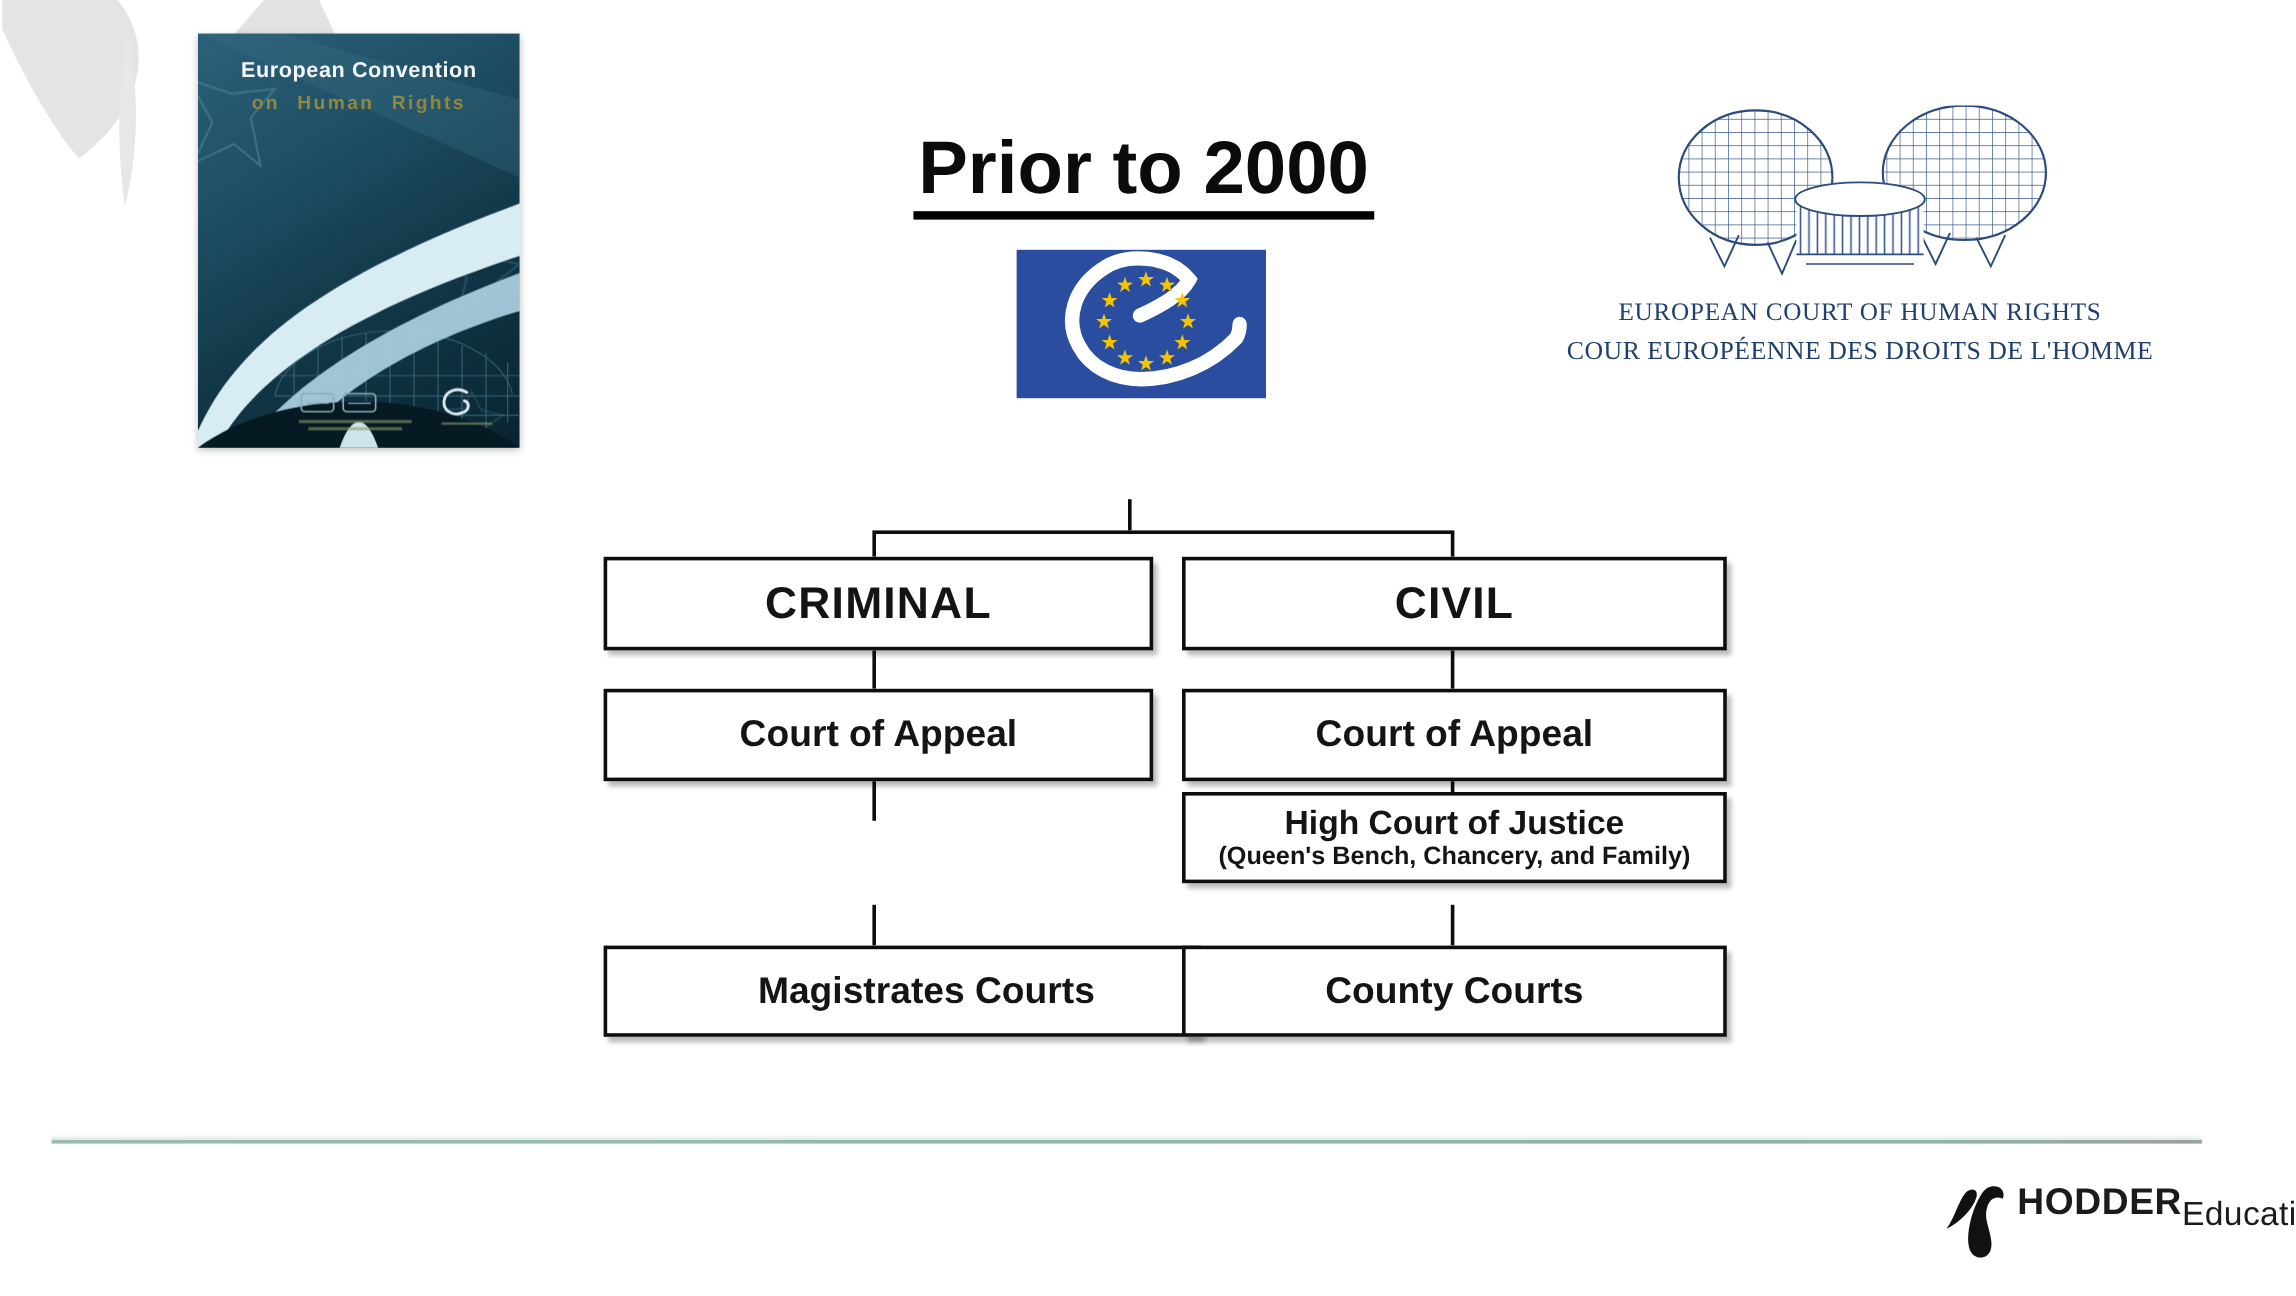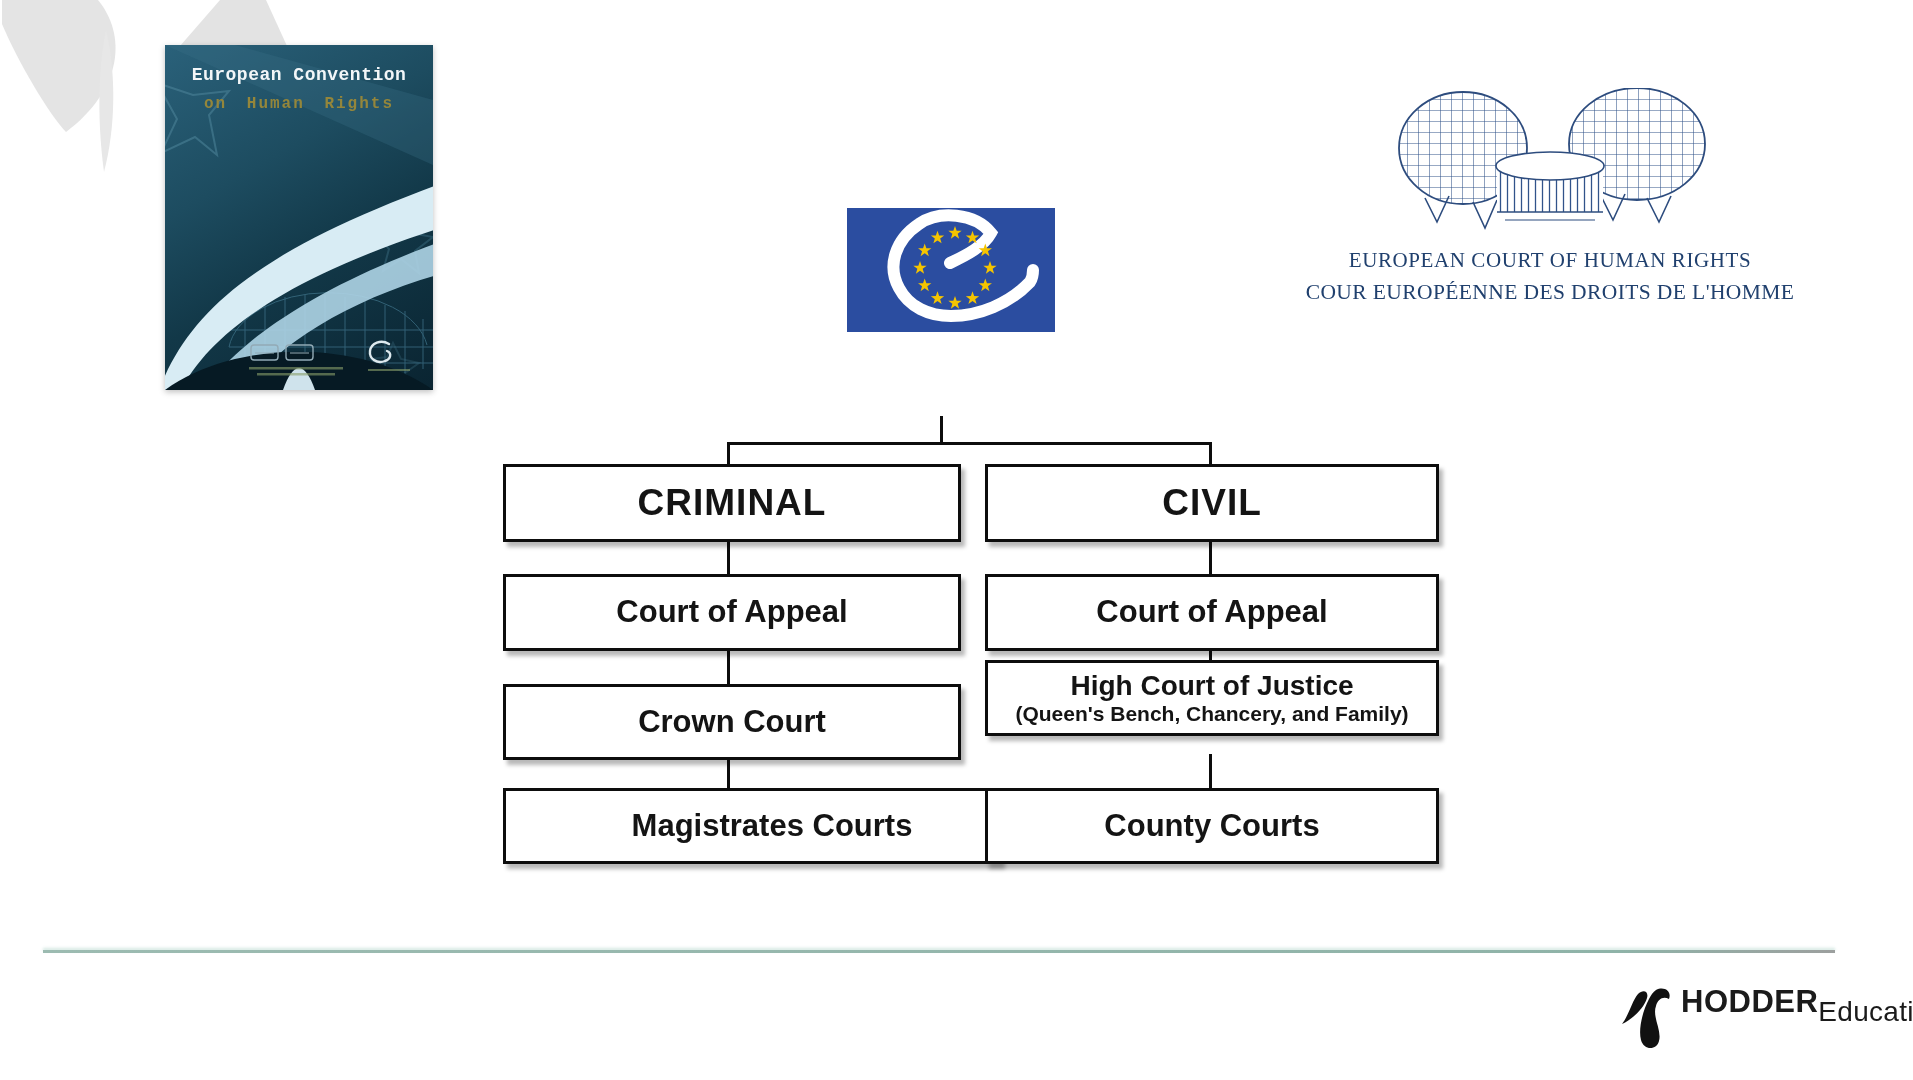--- a/index.html
+++ b/index.html
@@ -3,23 +3,23 @@
 <meta charset="utf-8">
 <style>
   html,body{margin:0;padding:0;background:#ffffff;}
   .slide{position:relative;width:1913px;height:1080px;background:#ffffff;overflow:hidden;
          font-family:"Liberation Sans",sans-serif;}
 
   
   .decor{position:absolute;left:0;top:0;width:430px;height:200px;}
 
   
-  .book{position:absolute;left:165px;top:45px;width:268px;height:345px;
+  .book{position:absolute;left:165px;top:28px;width:268px;height:345px;
         background:linear-gradient(150deg,#2a617a 0%,#1d4c60 35%,#123848 60%,#0a2431 100%);
-        box-shadow:0 2px 6px rgba(0,0,0,0.25);font-family:Liberation Mono, monospace;}
+        box-shadow:0 2px 6px rgba(0,0,0,0.25);}
   .book svg{position:absolute;inset:0;}
   .book .bline1{position:absolute;left:0;right:0;top:20px;text-align:center;
         color:#f2f6f8;font-size:18px;font-weight:700;letter-spacing:0.5px;}
   .book .bline2{position:absolute;left:0;right:0;top:50px;text-align:center;
         color:#94863b;font-size:16px;font-weight:700;letter-spacing:2px;word-spacing:8px;}
 
   
   .title{position:absolute;left:953px;top:108px;transform:translateX(-50%);
          font-size:62px;font-weight:800;color:#0b0b0b;letter-spacing:0px;line-height:1.05;
          border-bottom:7px solid #000;padding:0 4px 3px 4px;white-space:nowrap;}
@@ -100,20 +100,21 @@
       <g fill="#8aa06b" opacity="0.6">
         <rect x="84" y="322" width="94" height="2.5"></rect>
         <rect x="92" y="328" width="78" height="2.5"></rect>
         <rect x="203" y="324" width="42" height="2"></rect>
       </g>
     </svg>
     <span class="bline1">European Convention</span>
     <span class="bline2">on Human Rights</span>
   </div>
 
+  <div class="title">Prior to 2000</div>
 
   <svg class="coe-flag" viewBox="0 0 208 124">
     <defs>
       <polygon id="st" points="0,-7 1.65,-2.26 6.66,-2.16 2.67,0.86 4.11,5.66 0,2.8 -4.11,5.66 -2.67,0.86 -6.66,-2.16 -1.65,-2.26" fill="#f5c400"></polygon>
     </defs>
     <rect width="208" height="124" fill="#2b4da0"></rect>
     <path d="M103,55 C120,47 137,38 144,25 C128,5 92,2 72,16 C48,32 40,58 52,80 C62,99 82,108 104,108 C132,108 162,96 183,74 C185,71 186,66 186,62" fill="none" stroke="#ffffff" stroke-width="12" stroke-linecap="round"></path>
     <g>
       <use href="#st" transform="translate(108,25)"></use>
       <use href="#st" transform="translate(125.5,29.7)"></use>
@@ -174,23 +175,20 @@
   </div>
   <div class="fbox civ-head">
     <span>CIVIL</span>
   </div>
   <div class="fbox coa-l">
     <span>Court of Appeal</span>
   </div>
   <div class="fbox coa-r">
     <span>Court of Appeal</span>
   </div>
-  <div class="fbox crown">
-    <span>Crown Court</span>
-  </div>
   <div class="fbox high">
     <span>High Court of Justice</span>
     <span class="sub">(Queen's Bench, Chancery, and Family)</span>
   </div>
   <div class="fbox mag">
     <span>Magistrates Courts</span>
   </div>
   <div class="fbox county">
     <span>County Courts</span>
   </div>

